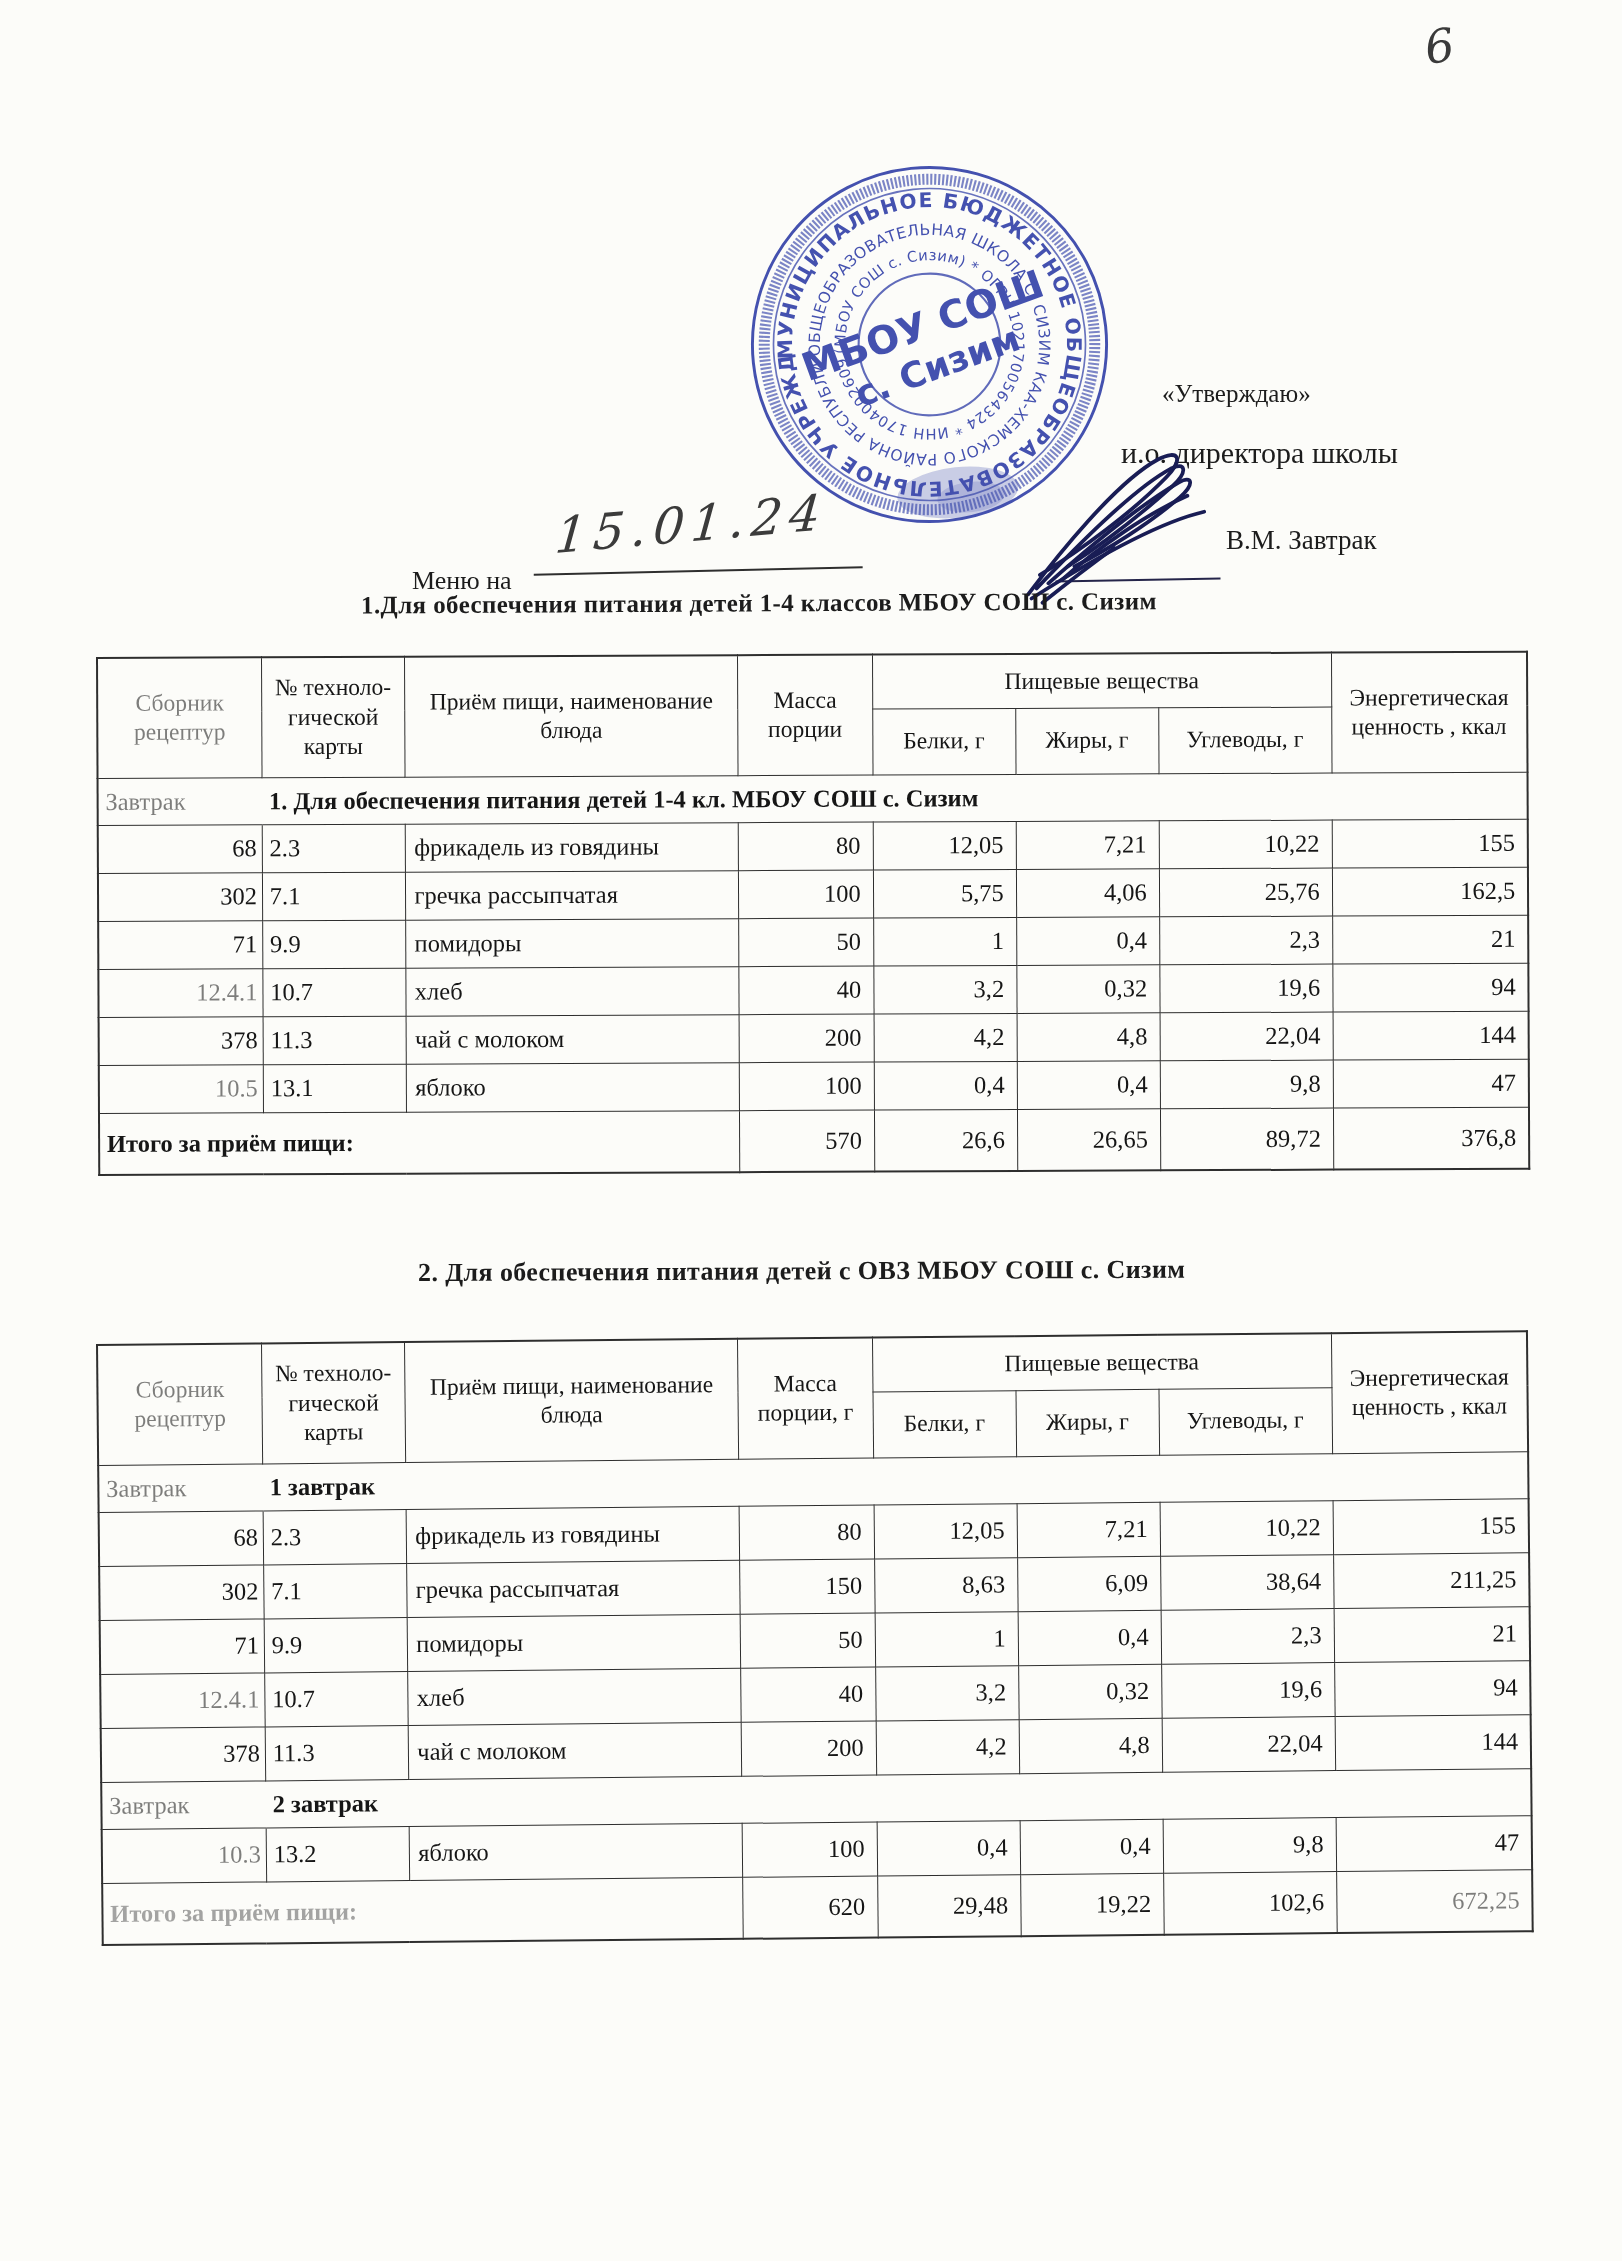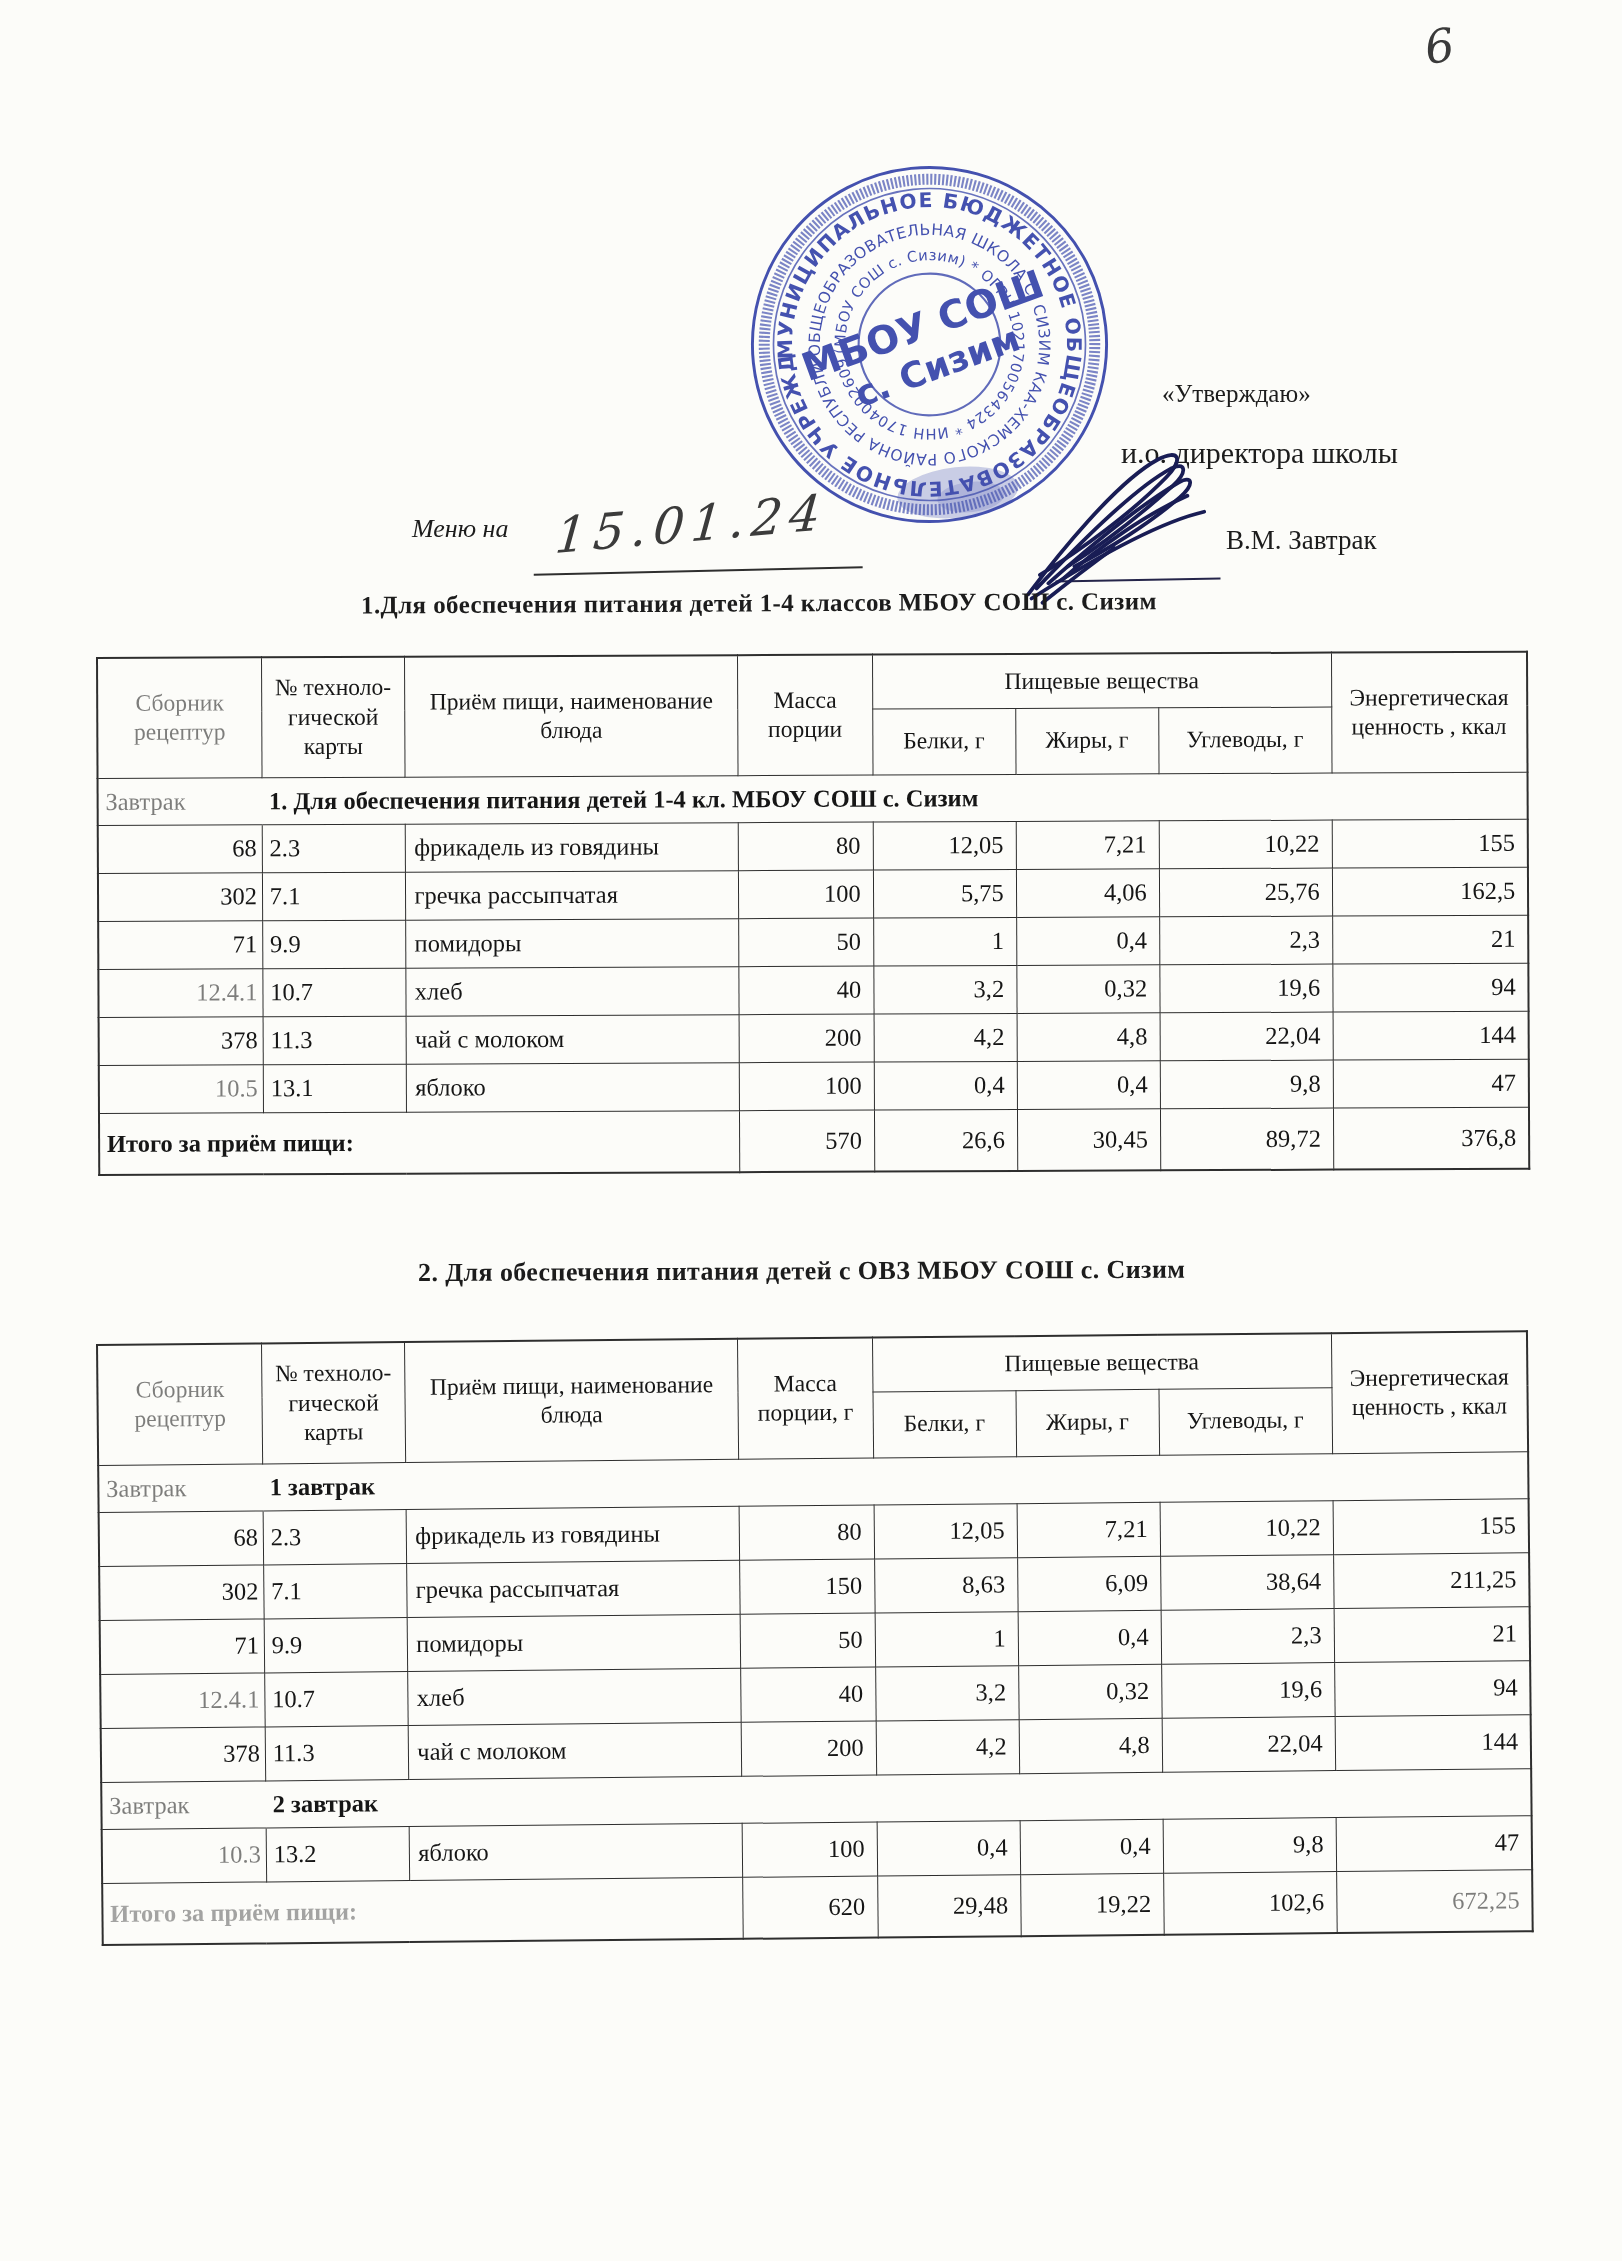--- a/index.html
+++ b/index.html
@@ -27,21 +27,21 @@
     font-size:49px;letter-spacing:6.8px;
     transform:rotate(-5deg) skewX(-10deg);
     color:#3b3b3b;
   }
   .menu-underline{
     position:absolute;left:533px;top:508px;width:329px;height:62px;
     border-bottom:2.5px solid #2e2e2e;
     transform:rotate(-1.3deg);
   }
   
-  .menu-label{position:absolute;left:412px;top:514px;font-size:26px;font-style:italic;}
+  .menu-label{position:absolute;left:412px;top:566px;font-size:26px;}
   .approval-quote{position:absolute;left:1124px;top:380px;font-size:25px;margin-left:38px;}
   .approval-role{position:absolute;left:1121px;top:436px;font-size:30px;}
   .approval-name{position:absolute;left:1226px;top:525px;font-size:27px;}
   .sig-underline{
     position:absolute;left:1055px;top:520px;width:165px;height:59px;
     border-bottom:2.5px solid #25254a;transform:rotate(-1deg);
   }
   .signature-svg{position:absolute;left:1013px;top:430px;}
   
   .title-1{
@@ -237,21 +237,21 @@
       <td class="num">100</td>
       <td class="num">0,4</td>
       <td class="num">0,4</td>
       <td class="num">9,8</td>
       <td class="num">47</td>
     </tr>
     <tr class="total">
       <td colspan="3" class="total-label">Итого за приём пищи:</td>
       <td class="num">570</td>
       <td class="num">26,6</td>
-      <td class="num">30,45</td>
+      <td class="num">26,65</td>
       <td class="num">89,72</td>
       <td class="num">376,8</td>
     </tr>
   </tbody>
     </table>
 
   <div class="title-2">2. Для обеспечения питания детей с ОВЗ МБОУ СОШ с. Сизим</div>
 
   <table class="tbl tbl-2">
     <colgroup>

